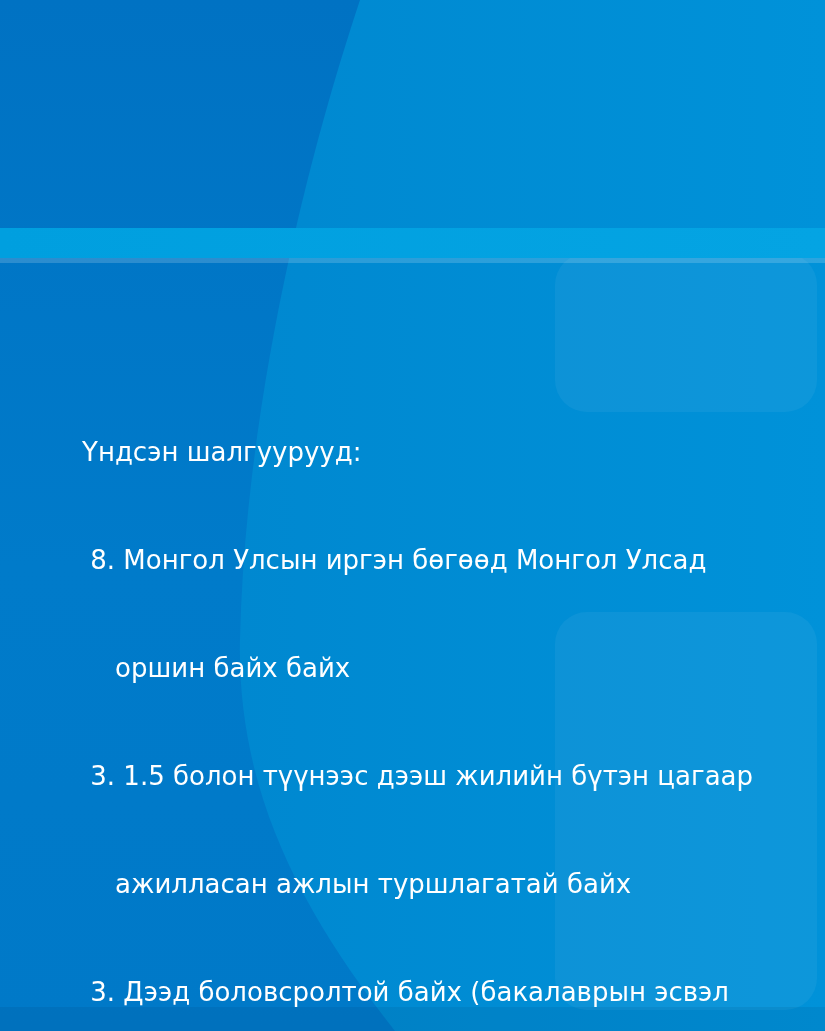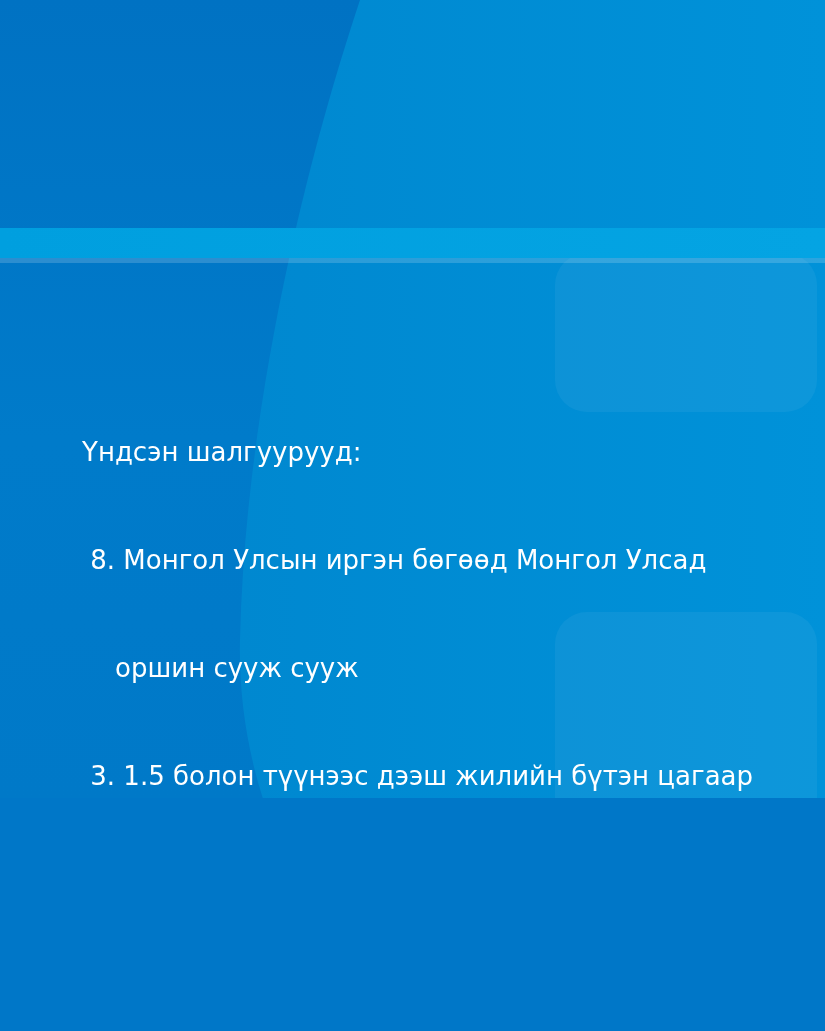--- a/index.html
+++ b/index.html
@@ -3,21 +3,21 @@
 <meta charset="utf-8">
 <style>
   html, body {
     margin: 0;
     padding: 0;
     background: #0077c8;
   }
   .stage {
     position: relative;
     width: 825px;
-    height: 798px;
+    height: 1031px;
     overflow: hidden;
     background: linear-gradient(180deg, #0072c3 0%, #007bca 55%, #0079c8 100%);
     font-family: "DejaVu Sans", sans-serif;
   }
   .bg-svg {
     position: absolute;
     top: 0;
     left: 0;
     width: 825px;
     height: 1031px;
@@ -84,22 +84,24 @@
   <div class="wm wm-a"></div>
   <div class="wm wm-b"></div>
 
   <div class="band"></div>
   <div class="band-edge"></div>
   <div class="bottom-strip"></div>
 
   <div class="criteria">
     <div>Үндсэн шалгуурууд:</div>
     <div> 8. Монгол Улсын иргэн бөгөөд Монгол Улсад</div>
-    <div>    оршин сууж сууж</div>
+    <div>    оршин байх байх</div>
     <div> 3. 1.5 болон түүнээс дээш жилийн бүтэн цагаар</div>
+    <div>    ажилласан ажлын туршлагатай байх</div>
+    <div> 3. Дээд боловсролтой байх (бакалаврын эсвэл</div>
     
     
     
     
     
     
     
     
     
     

